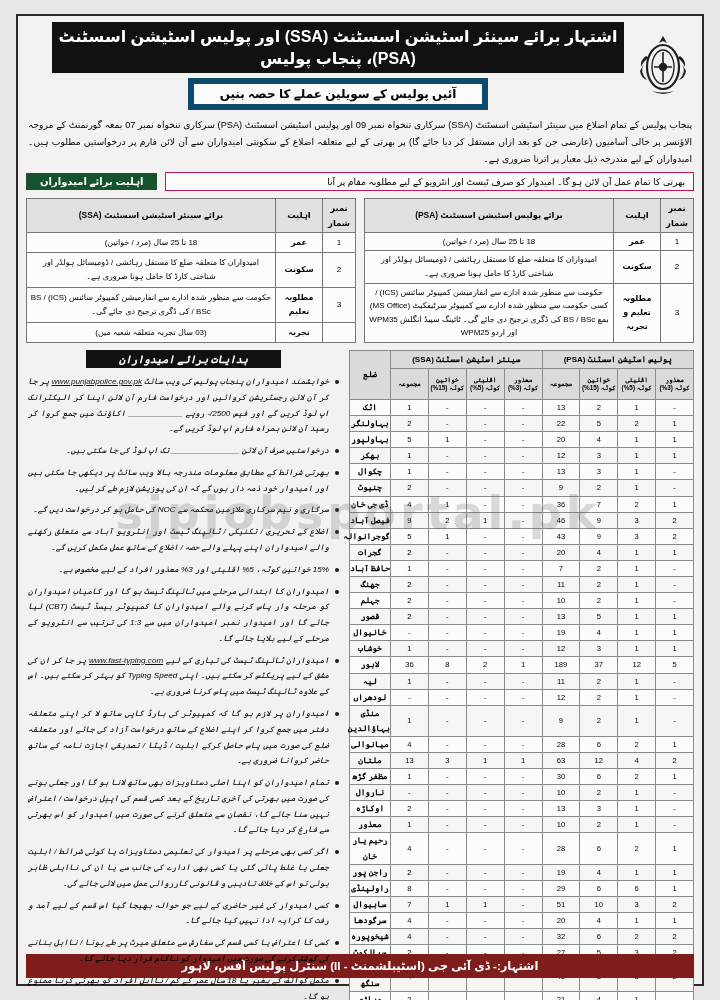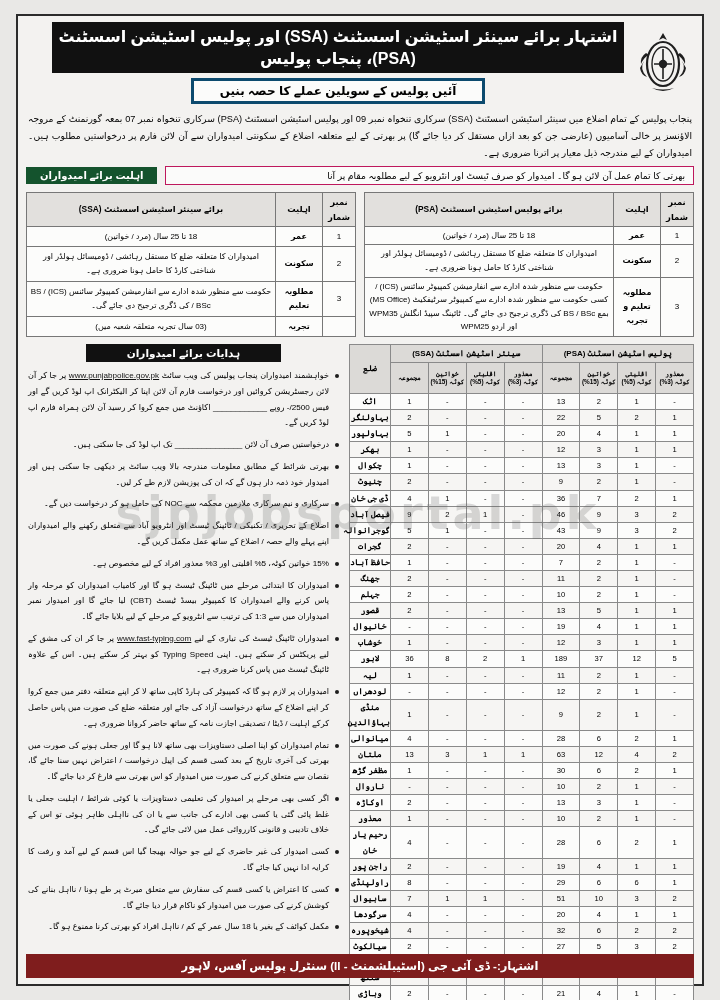--- a/index.html
+++ b/index.html
@@ -44,21 +44,21 @@
   .head-mid{flex:1;display:flex;flex-direction:column;align-items:center;gap:5px;}
   .title-bar{
     background:#111;color:#fff;
     width:100%;
     text-align:center;
     font-size:16px;font-weight:700;
     padding:4px 6px;box-sizing:border-box;
     line-height:1.35;
   }
   .subtitle-box{
-    border:3px solid #0c4a6e;
+    border:6px solid #0c4a6e;
     background:#fbfbfa;
     padding:3px 26px;
     font-size:12px;font-weight:700;
   }
   
   .intro{
     margin-top:7px;
     font-size:9.2px;line-height:1.85;
     text-align:justify;
     padding:0 2px;
@@ -96,21 +96,21 @@
     vertical-align:middle;
     line-height:1.7;
   }
   .elig thead th{background:#e2e0dd;font-size:8.4px;font-weight:700;text-align:center;}
   .col-sr{width:26px;text-align:center;}
   .col-ah{width:40px;text-align:center;font-weight:700;}
   .col-dt{text-align:center;}
   
   .body-wrap{display:flex;gap:8px;margin-top:7px;flex:1;min-height:0;}
   .tbl-col{flex:0 0 345px;}
-  .ins-col{flex:1;min-width:0;}
+  .ins-col{flex:1;min-width:0;font-style:italic;}
   
   .dtbl{
     width:100%;
     border-collapse:collapse;
     font-size:7.6px;
     background:#fcfcfb;
     table-layout:fixed;
   }
   .dtbl th,.dtbl td{
     border:1px solid #8a8a8a;

